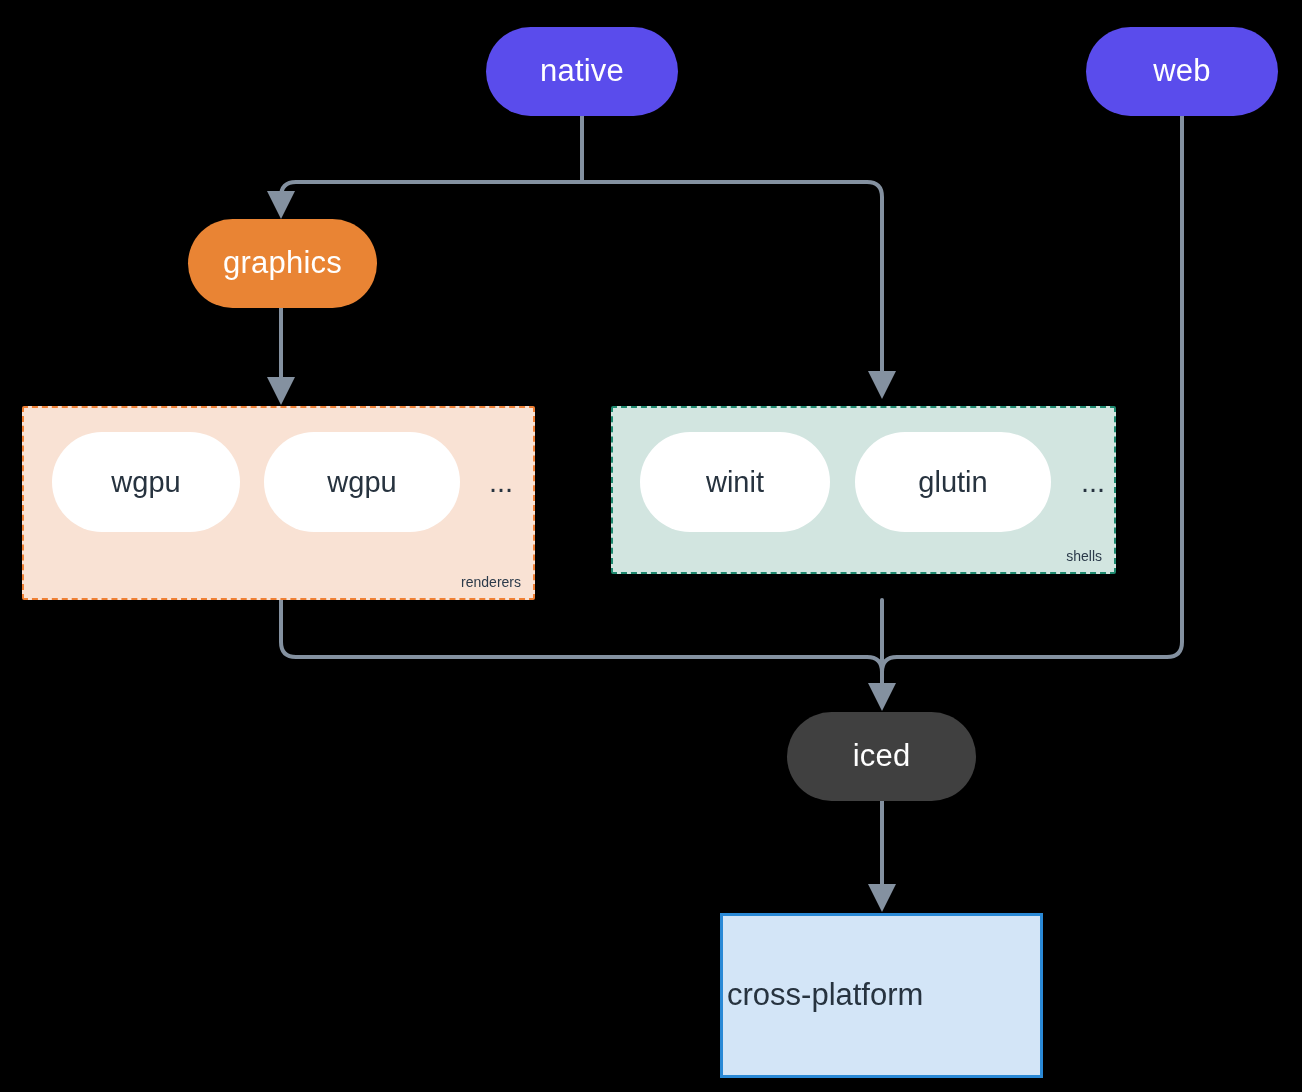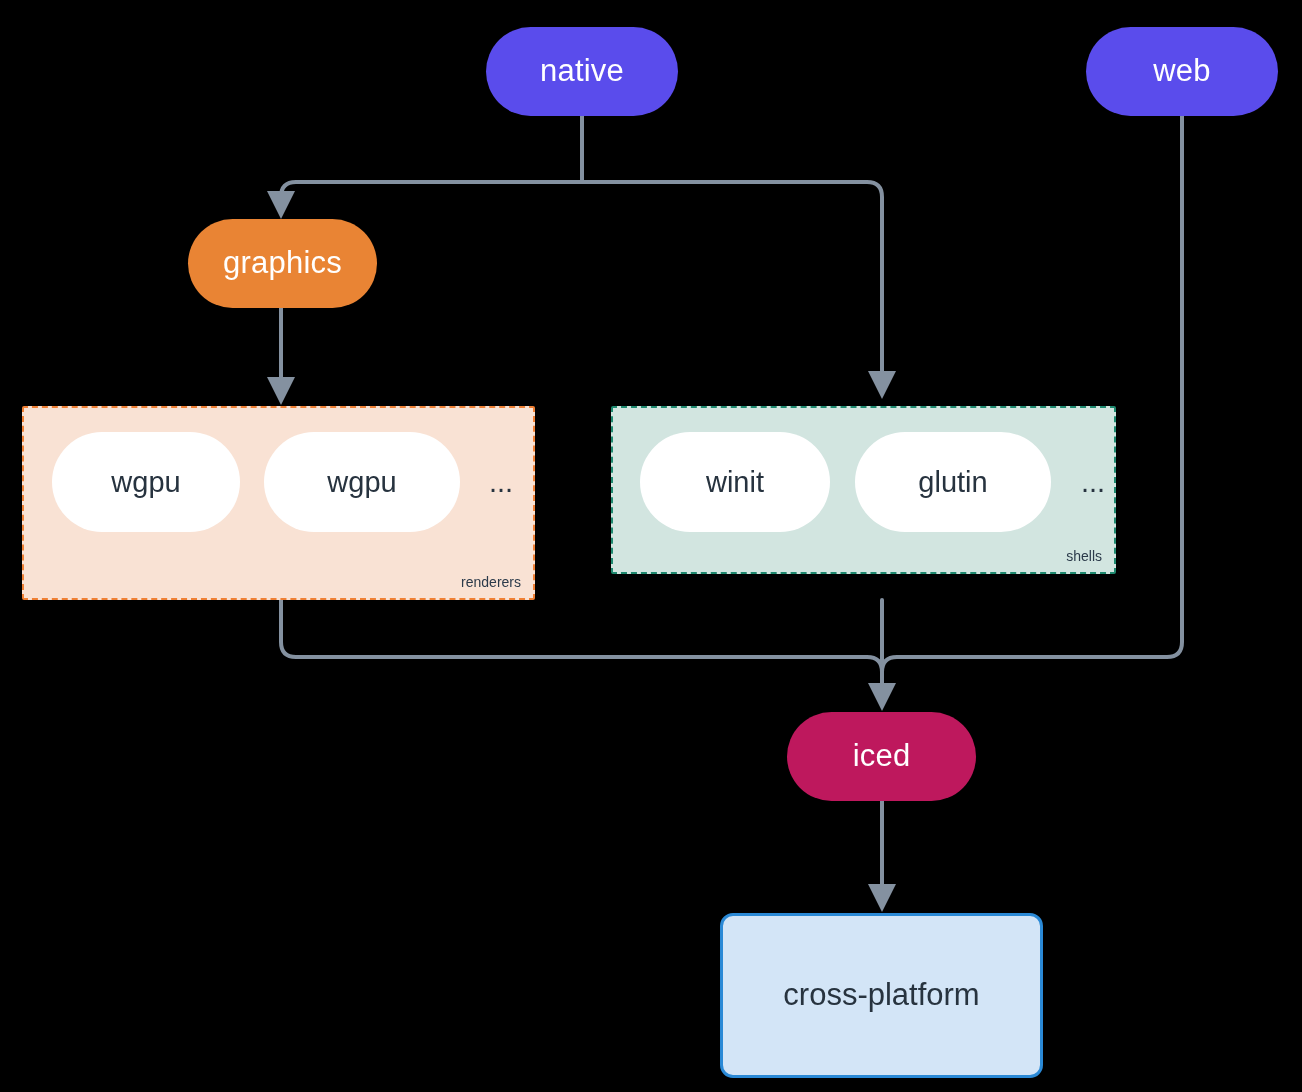--- a/index.html
+++ b/index.html
@@ -49,21 +49,21 @@
   #node-web {
     left: 1086px; top: 27px;  width: 192px; height: 89px;
     background: #5a4cec;
   }
   #node-graphics {
     left: 188px;  top: 219px; width: 189px; height: 89px;
     background: #e98434;
   }
   #node-iced {
     left: 787px;  top: 712px; width: 189px; height: 89px;
-    background: #be185d;
+    background: #404040;
   }
   
   .cluster {
     position: absolute;
     box-sizing: border-box;
     border-radius: 2px;
   }
   #cluster-renderers {
     left: 22px;  top: 406px; width: 513px; height: 194px;
     background: #f9e2d4;
@@ -110,25 +110,26 @@
     height: 100px;
     top: 24px;
   }
   #ellipsis-renderers { left: 452px; width: 50px; }
   #ellipsis-shells    { left: 455px; width: 50px; }
   
   #node-application {
     left: 720px; top: 913px; width: 323px; height: 165px;
     background: #d3e5f7;
     border: 3px solid #2a89d6;
-    border-radius: 13px;
+    border-radius: 0;
     color: #27333f;
     font-size: 31px;
-    flex-direction: column;
+    flex-direction: row;
     padding: 4px;
+    justify-content: space-between;
   }
   #node-application .line { display: block; }
 </style>
 </head>
 <body>
 
 <div id="diagram-root">
 
   <svg id="edges-layer" viewBox="0 0 1302 1092" width="1302" height="1092" aria-hidden="true">
     <defs>

